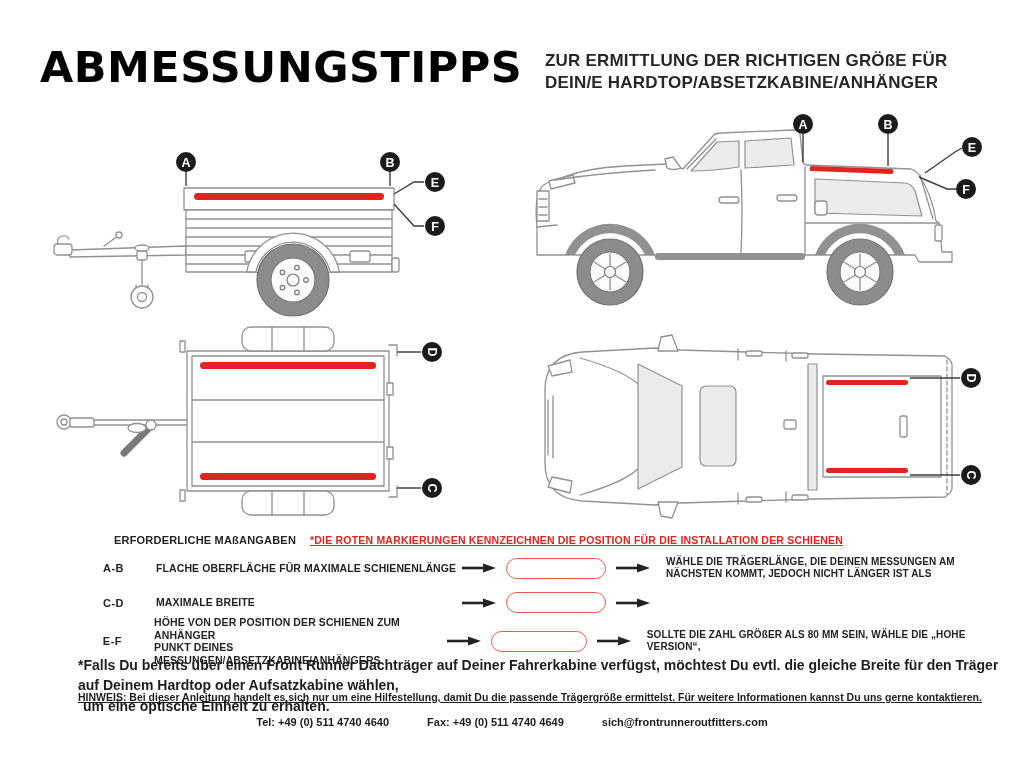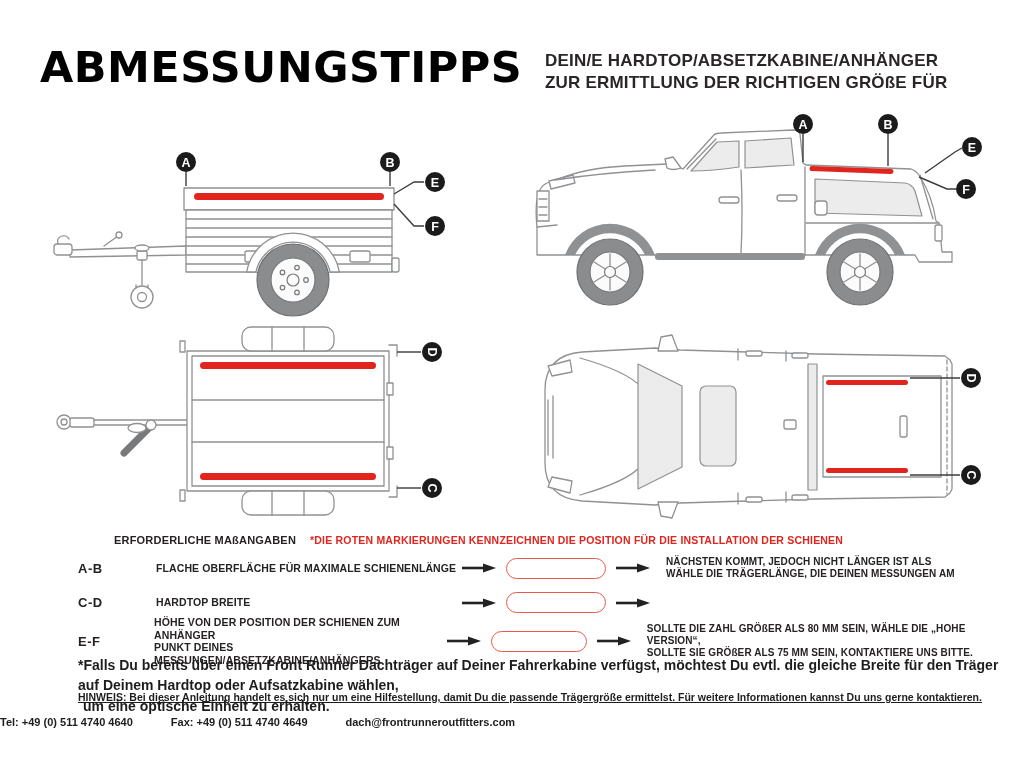--- a/index.html
+++ b/index.html
@@ -20,43 +20,43 @@
   .glass{fill:#ececec;stroke:#8f9193;stroke-width:1.2;stroke-linejoin:round;}
   .grayfill{fill:#8f9193;stroke:none;}
   .tire{fill:#8a8c8e;stroke:#6f7173;stroke-width:1.2;}
   .rim{fill:#fbfbfb;stroke:#77797b;stroke-width:1.2;}
   .leader{stroke:#3c3c3c;stroke-width:1.4;fill:none;}
   .marker-circle{fill:#1b1b1b;}
   .marker-letter{fill:#ffffff;font-family:"Liberation Sans",sans-serif;font-size:12.5px;font-weight:700;text-anchor:middle;}
 
   
   .m-head{left:78px;top:534px;display:flex;align-items:baseline;font-weight:700;font-size:11px;letter-spacing:.2px;padding-left:36px;}
-  .m-head .red-note{color:#e2241e;margin-left:14px;font-size:10.5px;}
+  .m-head .red-note{color:#e2241e;margin-left:14px;font-size:10.5px;text-decoration:underline;}
   .m-row{left:78px;right:18px;display:flex;align-items:center;}
-  .m-code{width:46px;font-weight:700;font-size:13px;letter-spacing:.5px;}
+  .m-code{width:46px;font-weight:700;font-size:11px;letter-spacing:.5px;text-align:right;}
   .m-label{width:306px;font-weight:700;font-size:10.5px;line-height:1.2;letter-spacing:.1px;padding-left:32px;}
   .arrow-svg{flex:0 0 auto;}
   .m-pill{width:98px;height:19px;border:1.6px solid #e8594c;border-radius:11px;background:#fff;
           margin:0 10px;font-size:10px;text-align:center;line-height:19px;}
   .m-result{margin-left:16px;font-weight:700;font-size:10px;line-height:1.24;letter-spacing:.1px;}
 
   
   .foot1{left:78px;top:655px;font-weight:700;font-size:14px;line-height:1.45;color:#1d1d1d;width:930px;}
   .foot1 .indent{padding-left:5px;}
   .foot2{left:78px;top:691px;font-weight:700;font-size:10.5px;color:#1d1d1d;width:930px;text-decoration:underline;}
-  .contact{left:0;top:716px;width:1024px;display:flex;gap:38px;
+  .contact{left:0;top:716px;width:1024px;display:flex;justify-content:center;gap:38px;
            font-weight:700;font-size:11px;color:#1d1d1d;}
 </style>
 </head>
 <body>
 
 <div class="abs title">ABMESSUNGSTIPPS</div>
 <div class="abs subtitle">
+  <div>ZUR ERMITTLUNG DER RICHTIGEN GRÖßE FÜR</div>
   <div>DEIN/E HARDTOP/ABSETZKABINE/ANHÄNGER</div>
-  <div>ZUR ERMITTLUNG DER RICHTIGEN GRÖßE FÜR</div>
 </div>
 
 <svg class="abs" style="left:50px;top:140px" width="420" height="180" viewBox="0 0 420 180">
 
   <path class="body" d="M20,110 L136,106 L136,115 L20,117 Z"></path>
   <rect class="body" x="4" y="104" width="18" height="11" rx="3"></rect>
   <path class="ln" d="M8,104 C5,96 16,93 19,99"></path>
   <line class="ln" x1="54" y1="106" x2="68" y2="96"></line>
   <circle class="body" cx="69" cy="95" r="3"></circle>
 
@@ -271,29 +271,29 @@
   <svg class="arrow-svg" width="34" height="10" viewBox="0 0 34 10">
     <line x1="0" y1="5" x2="23" y2="5" stroke="#222" stroke-width="2.6"></line>
       <polygon points="21,0.5 34,5 21,9.5" fill="#222"></polygon>
   </svg>
   <div class="m-pill"></div>
   <svg class="arrow-svg" width="34" height="10" viewBox="0 0 34 10">
     <line x1="0" y1="5" x2="23" y2="5" stroke="#222" stroke-width="2.6"></line>
       <polygon points="21,0.5 34,5 21,9.5" fill="#222"></polygon>
   </svg>
   <div class="m-result">
+    <div>WÄHLE DIE TRÄGERLÄNGE, DIE DEINEN MESSUNGEN AM</div>
     <div>NÄCHSTEN KOMMT, JEDOCH NICHT LÄNGER IST ALS</div>
-    <div>WÄHLE DIE TRÄGERLÄNGE, DIE DEINEN MESSUNGEN AM</div>
   </div>
 </div>
 
 <div class="abs m-row" style="top:592px">
   <div class="m-code">C-D</div>
   <div class="m-label">
-    <div>HARDTOP BREITE</div>
+    <div>MAXIMALE BREITE</div>
   </div>
   <svg class="arrow-svg" width="34" height="10" viewBox="0 0 34 10">
     <line x1="0" y1="5" x2="23" y2="5" stroke="#222" stroke-width="2.6"></line>
       <polygon points="21,0.5 34,5 21,9.5" fill="#222"></polygon>
   </svg>
   <div class="m-pill"></div>
   <svg class="arrow-svg" width="34" height="10" viewBox="0 0 34 10">
     <line x1="0" y1="5" x2="23" y2="5" stroke="#222" stroke-width="2.6"></line>
       <polygon points="21,0.5 34,5 21,9.5" fill="#222"></polygon>
   </svg>
@@ -309,27 +309,26 @@
     <line x1="0" y1="5" x2="23" y2="5" stroke="#222" stroke-width="2.6"></line>
       <polygon points="21,0.5 34,5 21,9.5" fill="#222"></polygon>
   </svg>
   <div class="m-pill"></div>
   <svg class="arrow-svg" width="34" height="10" viewBox="0 0 34 10">
     <line x1="0" y1="5" x2="23" y2="5" stroke="#222" stroke-width="2.6"></line>
       <polygon points="21,0.5 34,5 21,9.5" fill="#222"></polygon>
   </svg>
   <div class="m-result">
     <div>SOLLTE DIE ZAHL GRÖßER ALS 80 MM SEIN, WÄHLE DIE „HOHE VERSION“,</div>
-    <div>SOLLTE SIE GRÖßER ALS 75 MM SEIN, KONTAKTIERE UNS BITTE.</div>
   </div>
 </div>
 
 <div class="abs foot1">
   <div>*Falls Du bereits über einen Front Runner Dachträger auf Deiner Fahrerkabine verfügst, möchtest Du evtl. die gleiche Breite für den Träger auf Deinem Hardtop oder Aufsatzkabine wählen,</div>
   <div class="indent">um eine optische Einheit zu erhalten.</div>
 </div>
 <div class="abs foot2">HINWEIS: Bei dieser Anleitung handelt es sich nur um eine Hilfestellung, damit Du die passende Trägergröße ermittelst. Für weitere Informationen kannst Du uns gerne kontaktieren.</div>
 
 <div class="abs contact">
   <span>Tel: +49 (0) 511 4740 4640</span>
   <span>Fax: +49 (0) 511 4740 4649</span>
-  <span>dach@frontrunneroutfitters.com</span>
+  <span>sich@frontrunneroutfitters.com</span>
 </div>
 
 </body></html>

